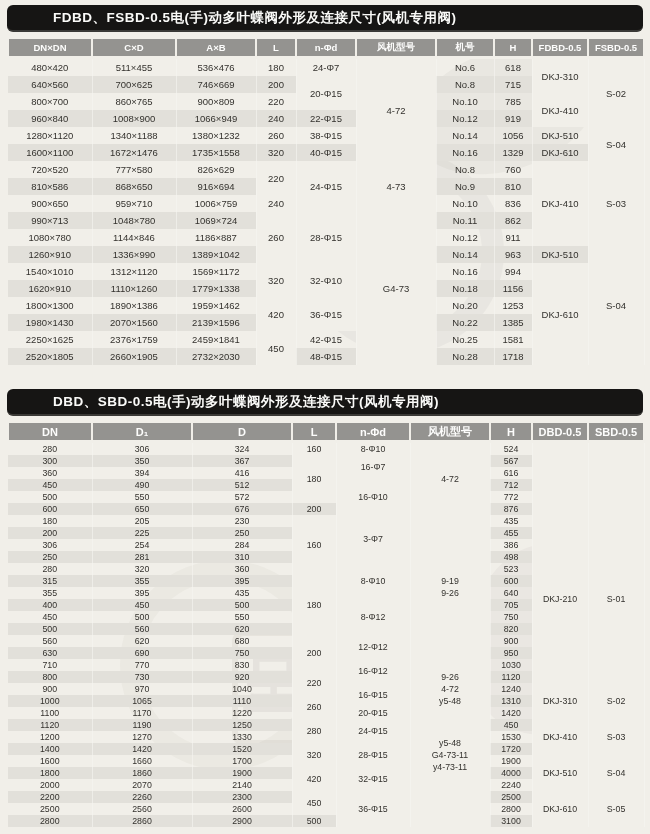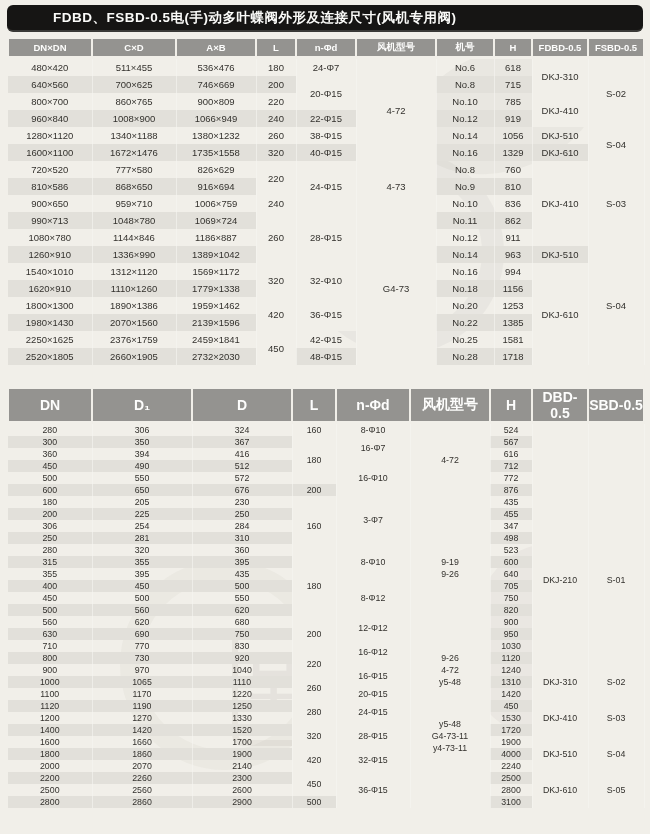--- a/index.html
+++ b/index.html
@@ -16,21 +16,21 @@
     border-radius:6px;
   }
   .tbl-wrap{position:relative;margin-top:7px;}
   table{border-collapse:collapse;table-layout:fixed;width:636px;position:relative;z-index:2;}
   th{
     background:#949390;color:#fdfdfc;font-weight:bold;
     border-left:2px solid #f1efe9;border-right:2px solid #f1efe9;
     border-bottom:3px solid #f1efe9;padding:0;text-align:center;
   }
   #table1 th{height:17px;font-size:9.5px;}
-  #table2 th{height:17px;font-size:14px;}
+  #table2 th{height:17px;font-size:11px;}
   td{
     text-align:center;vertical-align:middle;padding:0;color:#33312d;
     border-right:1px solid rgba(246,245,241,.6);white-space:pre-line;
   }
   #table1 td{height:17px;font-size:9.5px;line-height:17px;}
   #table2 td{height:12px;font-size:8.8px;line-height:12px;}
   tbody tr:nth-child(even) td{background:#e2e0da;}
   td[rowspan]{background:#f1efe9 !important;}
   section{position:relative;}
   #section2{margin-top:24px;}
@@ -253,20 +253,23 @@
               <td>48-Φ15</td>
               <td>No.28</td>
               <td>1718</td>
             </tr>
           </tbody>
         </table>
     </div>
   </section>
 
   <section id="section2">
+    <div class="title-bar">
+      <span>DBD、SBD-0.5电(手)动多叶蝶阀外形及连接尺寸(风机专用阀)</span>
+    </div>
     <div class="tbl-wrap">
       <table id="table2">
           <colgroup>
             <col style="width: 84px;">
             <col style="width: 100px;">
             <col style="width: 100px;">
             <col style="width: 44px;">
             <col style="width: 74px;">
             <col style="width: 80px;">
             <col style="width: 42px;">
@@ -347,21 +350,21 @@
             <tr>
               <td>200</td>
               <td>225</td>
               <td>250</td>
               <td>455</td>
             </tr>
             <tr>
               <td>306</td>
               <td>254</td>
               <td>284</td>
-              <td>347</td>
+              <td>386</td>
             </tr>
             <tr>
               <td>250</td>
               <td>281</td>
               <td>310</td>
               <td>498</td>
             </tr>
             <tr>
               <td>280</td>
               <td>320</td>

